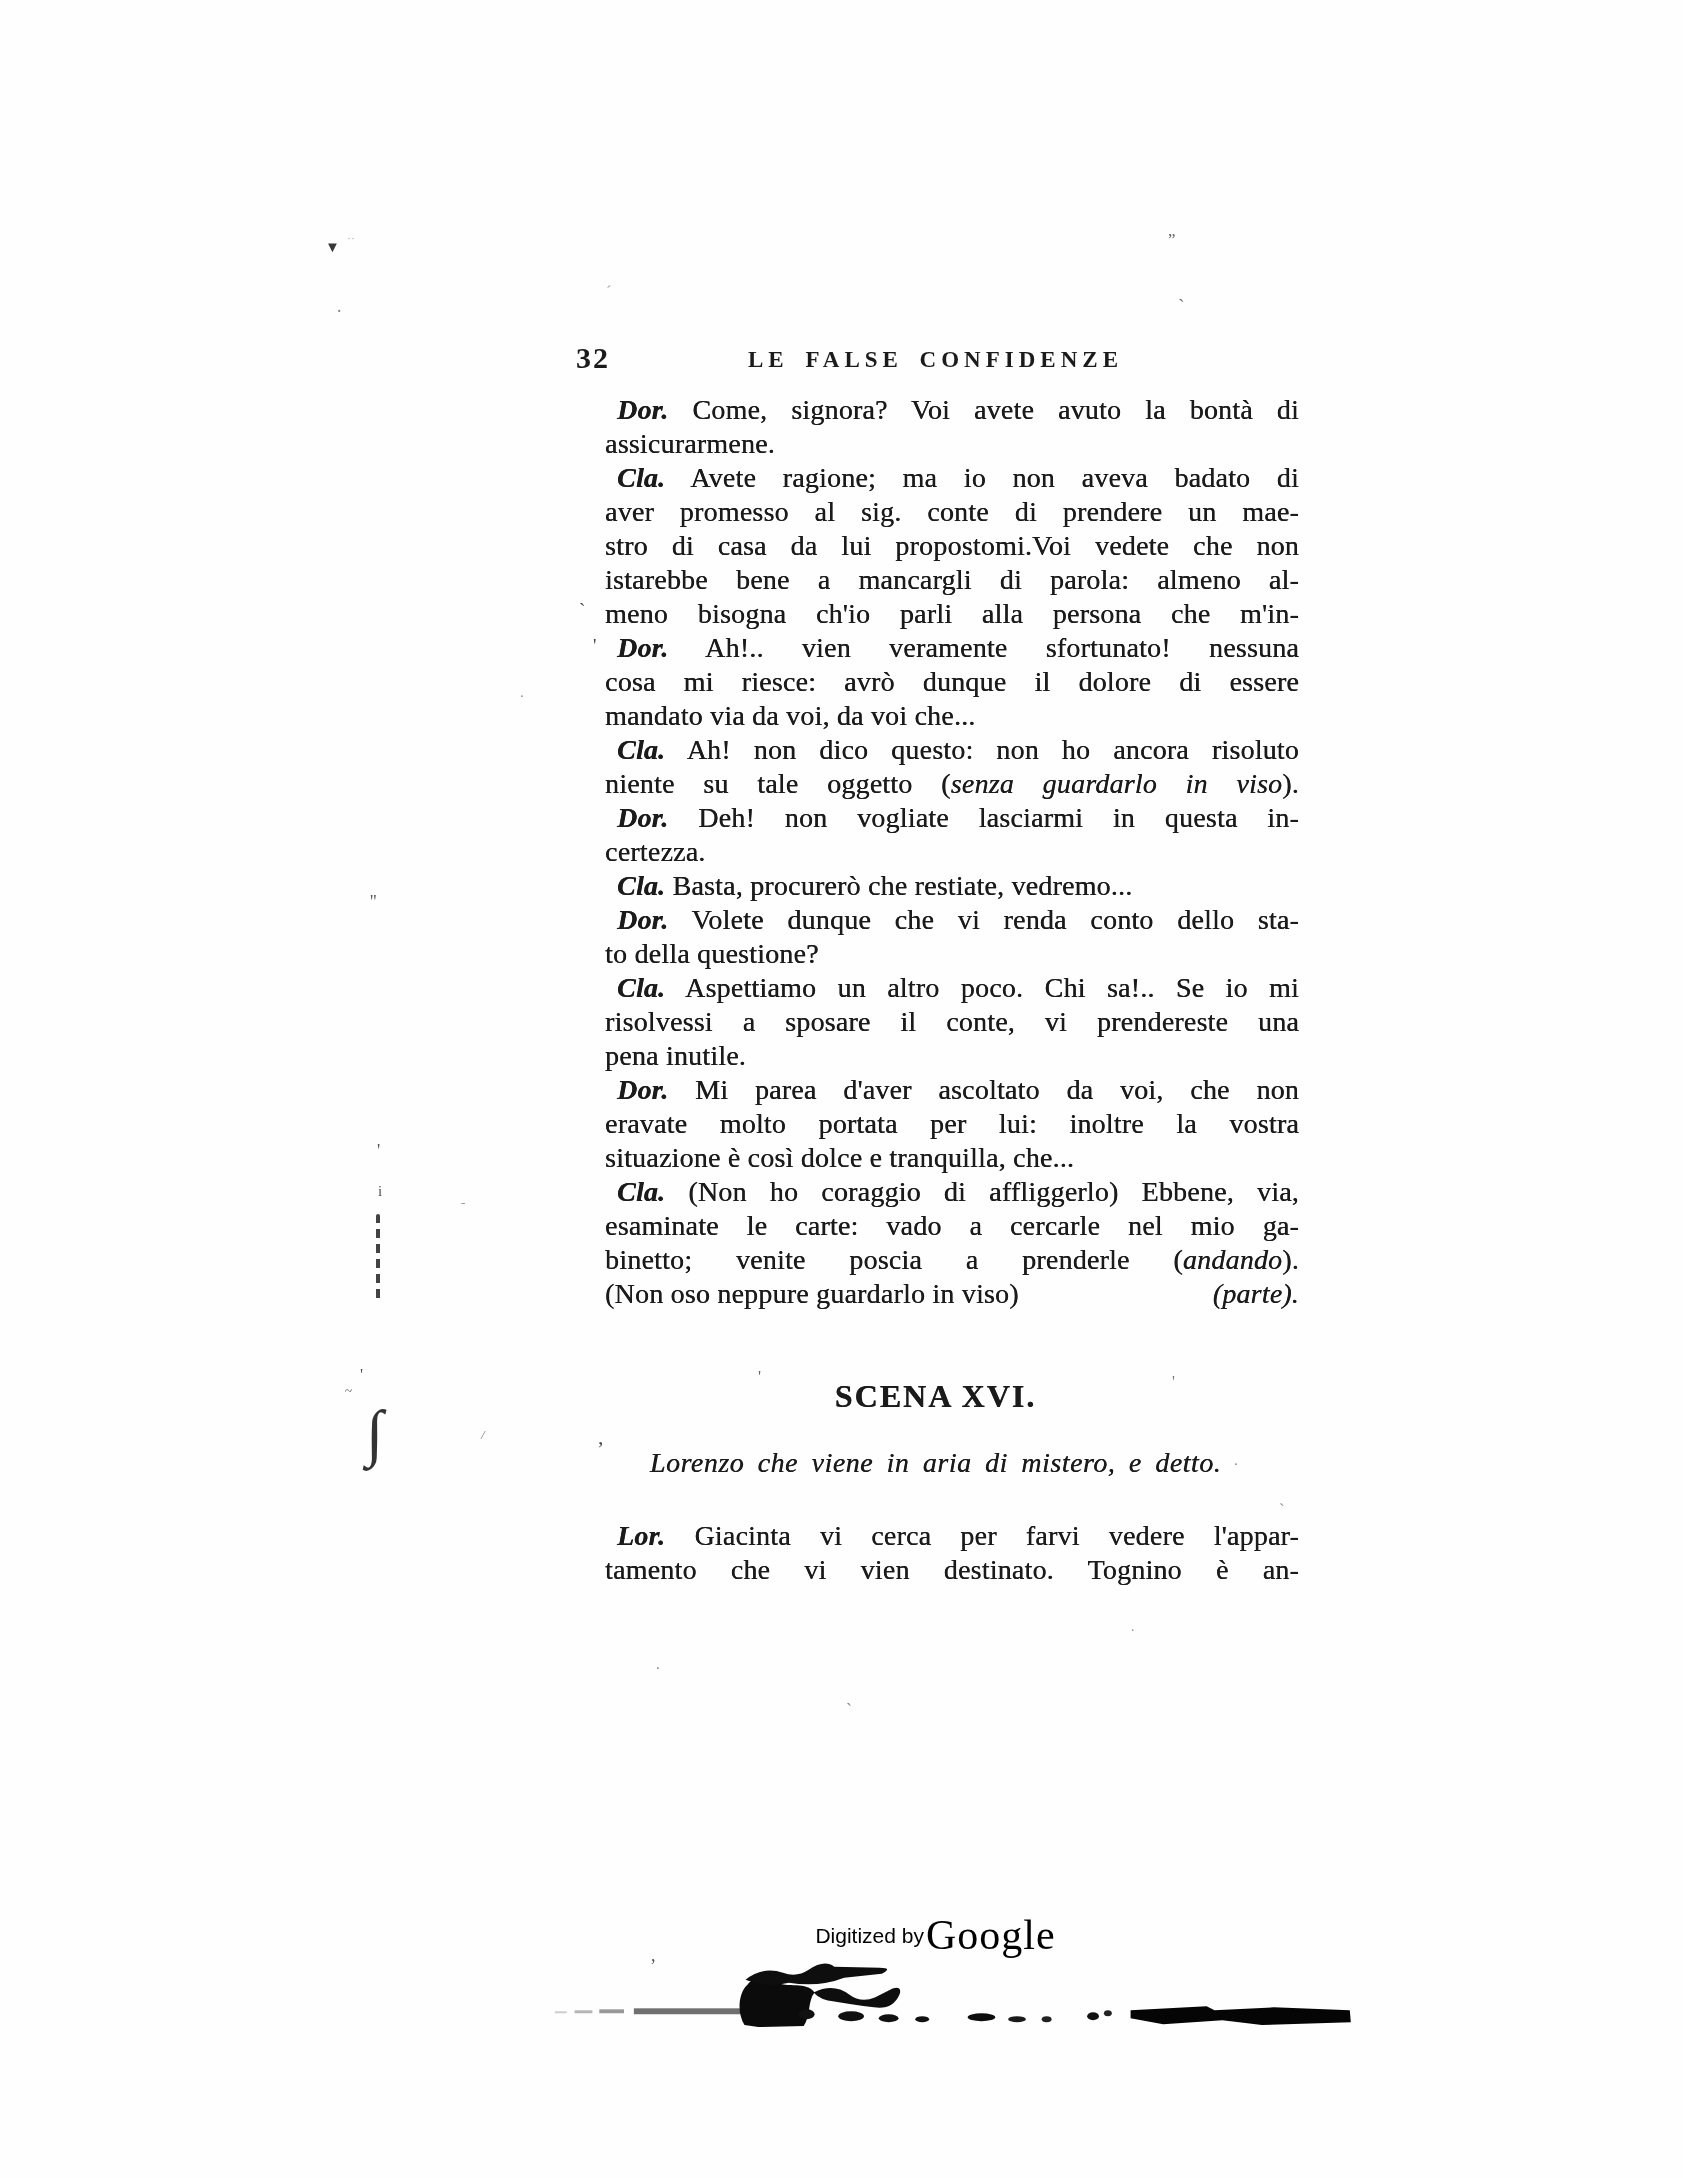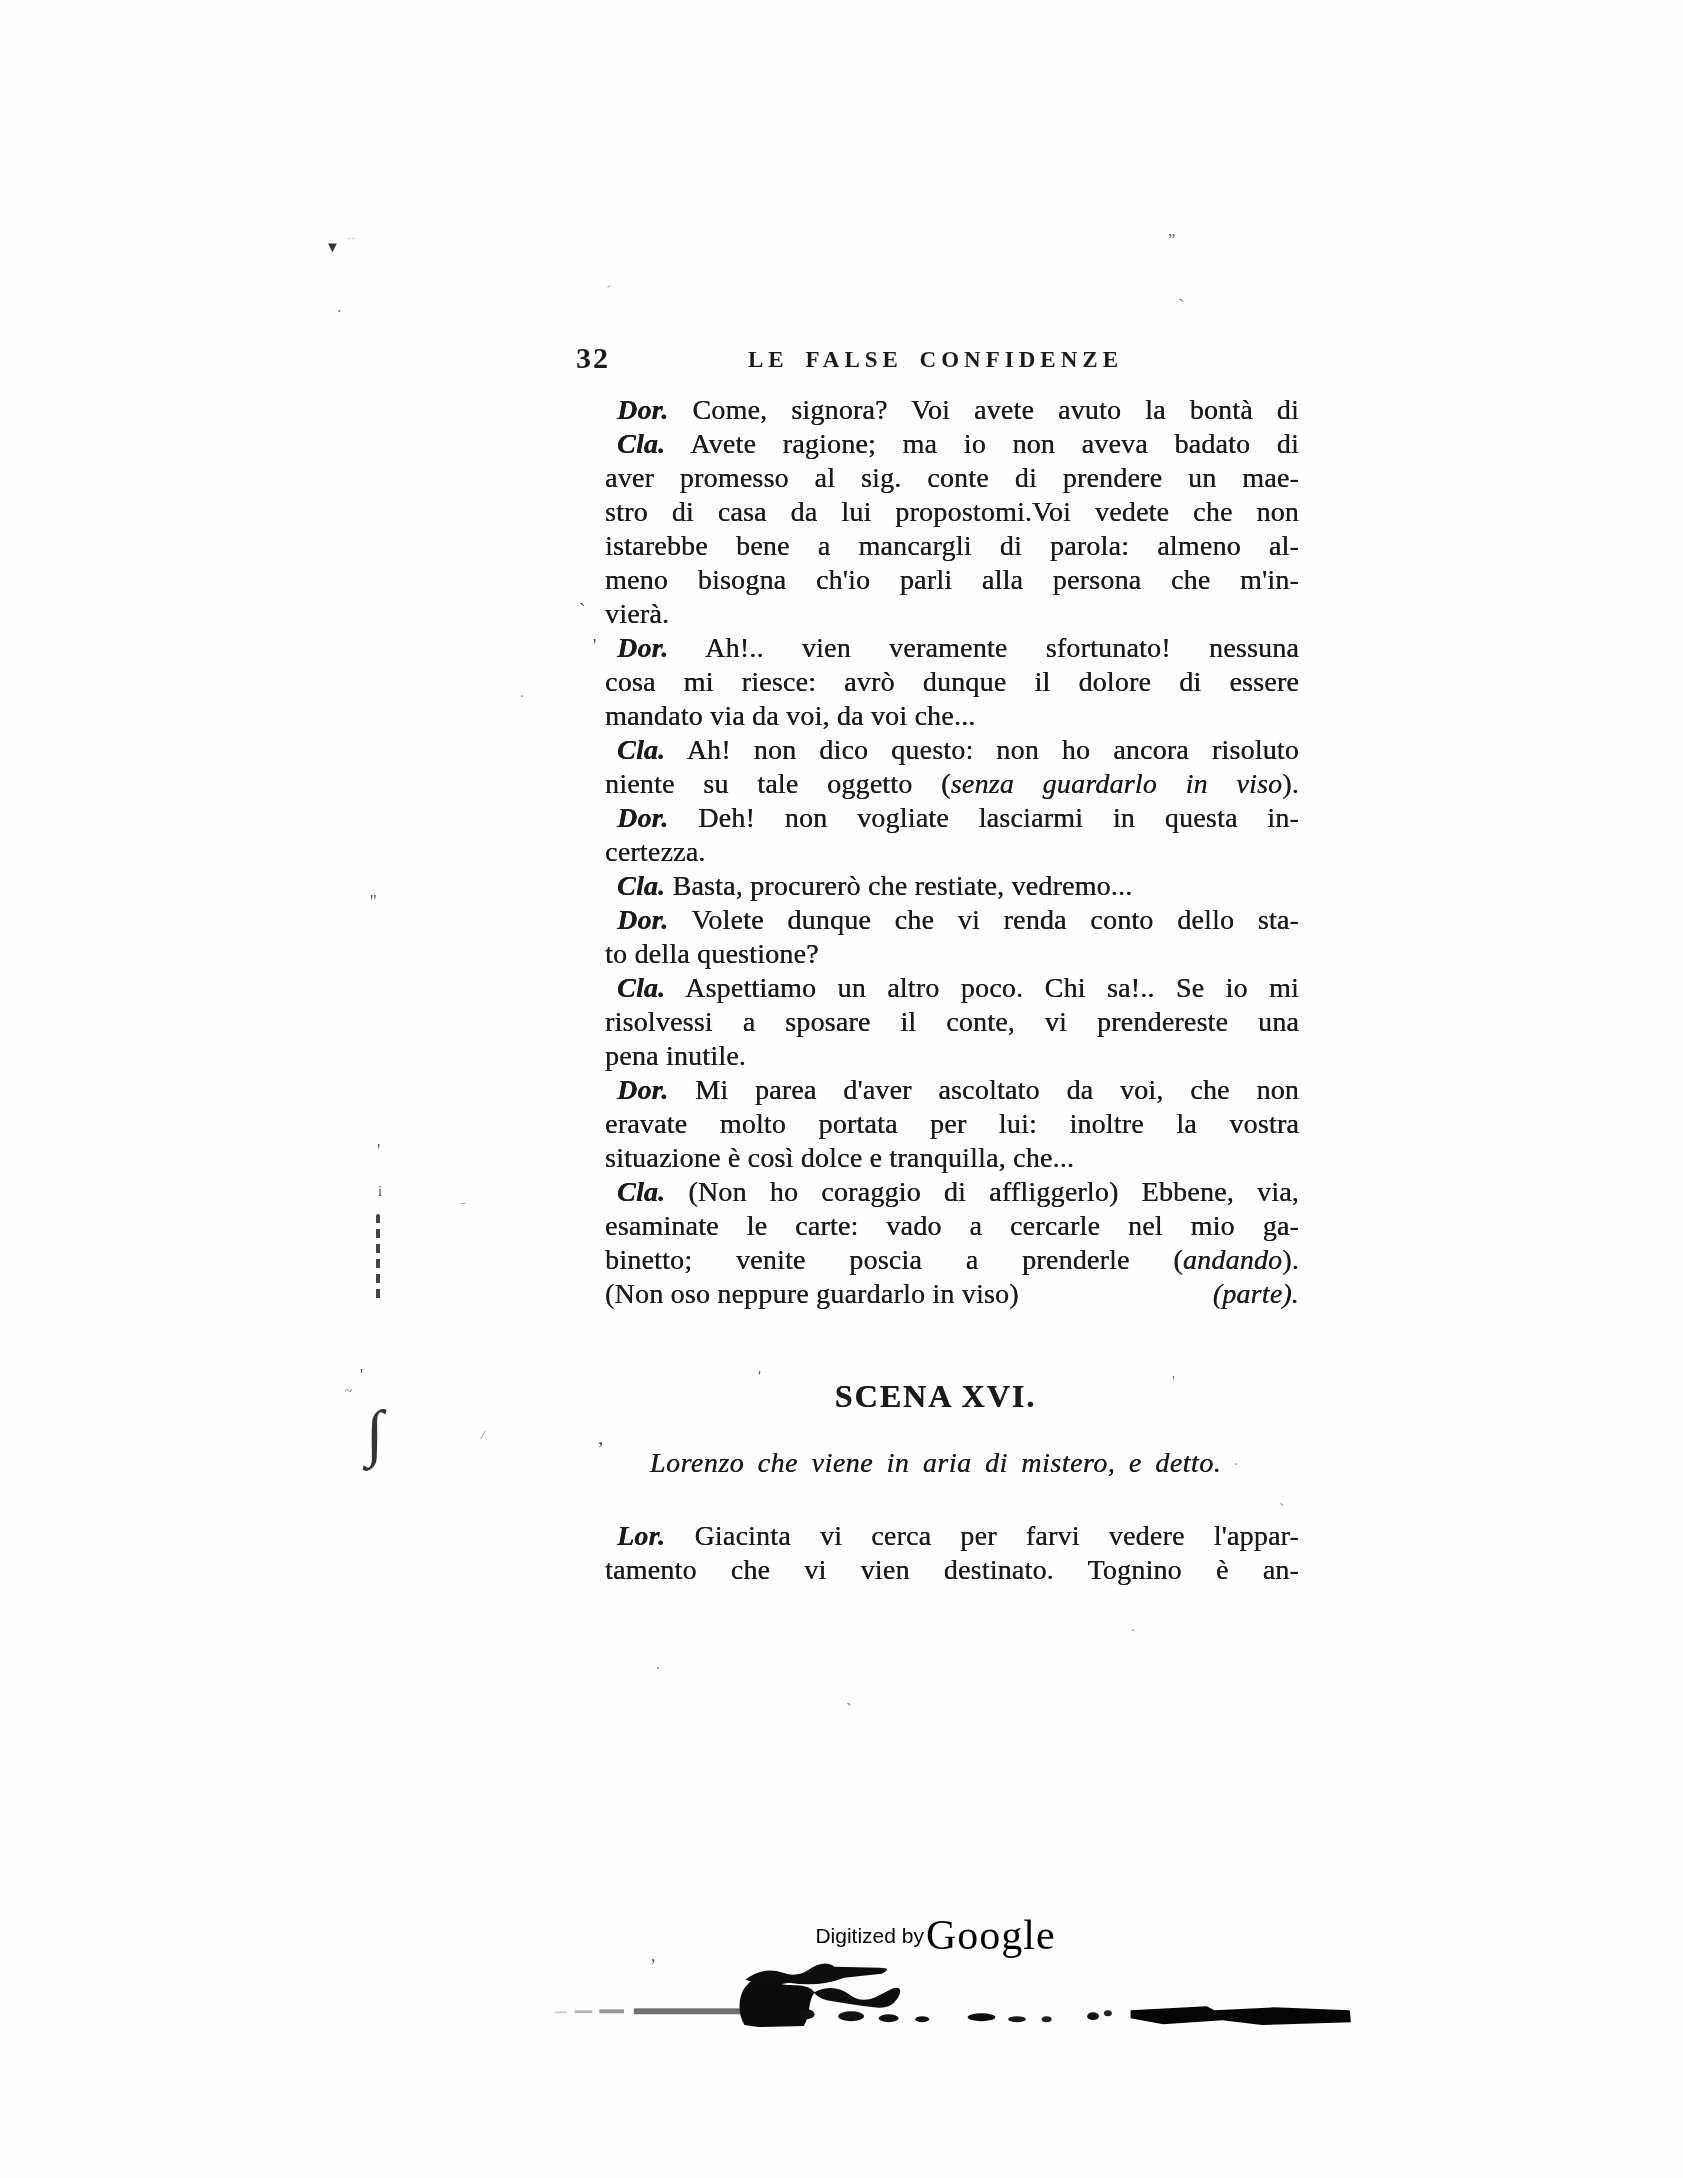--- a/index.html
+++ b/index.html
@@ -46,26 +46,26 @@
 
 <div class="page">
 
   <div class="header">
     <span class="pagenum">32</span>
     <div class="runtitle">LE FALSE CONFIDENZE</div>
   </div>
 
   <div class="body main">
     <div class="ln j"><i class="sp">Dor.</i> <span>Come, signora? Voi avete avuto la bontà di</span></div>
+    <div class="ln c l"><span>assicurarmene.</span></div>
     <div class="ln j"><i class="sp">Cla.</i> <span>Avete ragione; ma io non aveva badato di</span></div>
     <div class="ln c j"><span>aver promesso al sig. conte di prendere un mae-</span></div>
     <div class="ln c j"><span>stro di casa da lui propostomi.Voi vedete che non</span></div>
     <div class="ln c j"><span>istarebbe bene a mancargli di parola: almeno al-</span></div>
     <div class="ln c j"><span>meno bisogna ch'io parli alla persona che m'in-</span></div>
-    <div class="ln c l"><span>vierà.</span></div>
     <div class="ln j"><i class="sp">Dor.</i> <span>Ah!.. vien veramente sfortunato! nessuna</span></div>
     <div class="ln c j"><span>cosa mi riesce: avrò dunque il dolore di essere</span></div>
     <div class="ln c l"><span>mandato via da voi, da voi che...</span></div>
     <div class="ln j"><i class="sp">Cla.</i> <span>Ah! non dico questo: non ho ancora risoluto</span></div>
     <div class="ln c j"><span>niente su tale oggetto (</span><i>senza guardarlo in viso</i><span>).</span></div>
     <div class="ln j"><i class="sp">Dor.</i> <span>Deh! non vogliate lasciarmi in questa in-</span></div>
     <div class="ln c l"><span>certezza.</span></div>
     <div class="ln l"><i class="sp">Cla.</i> <span>Basta, procurerò che restiate, vedremo...</span></div>
     <div class="ln j"><i class="sp">Dor.</i> <span>Volete dunque che vi renda conto dello sta-</span></div>
     <div class="ln c l"><span>to della questione?</span></div>

